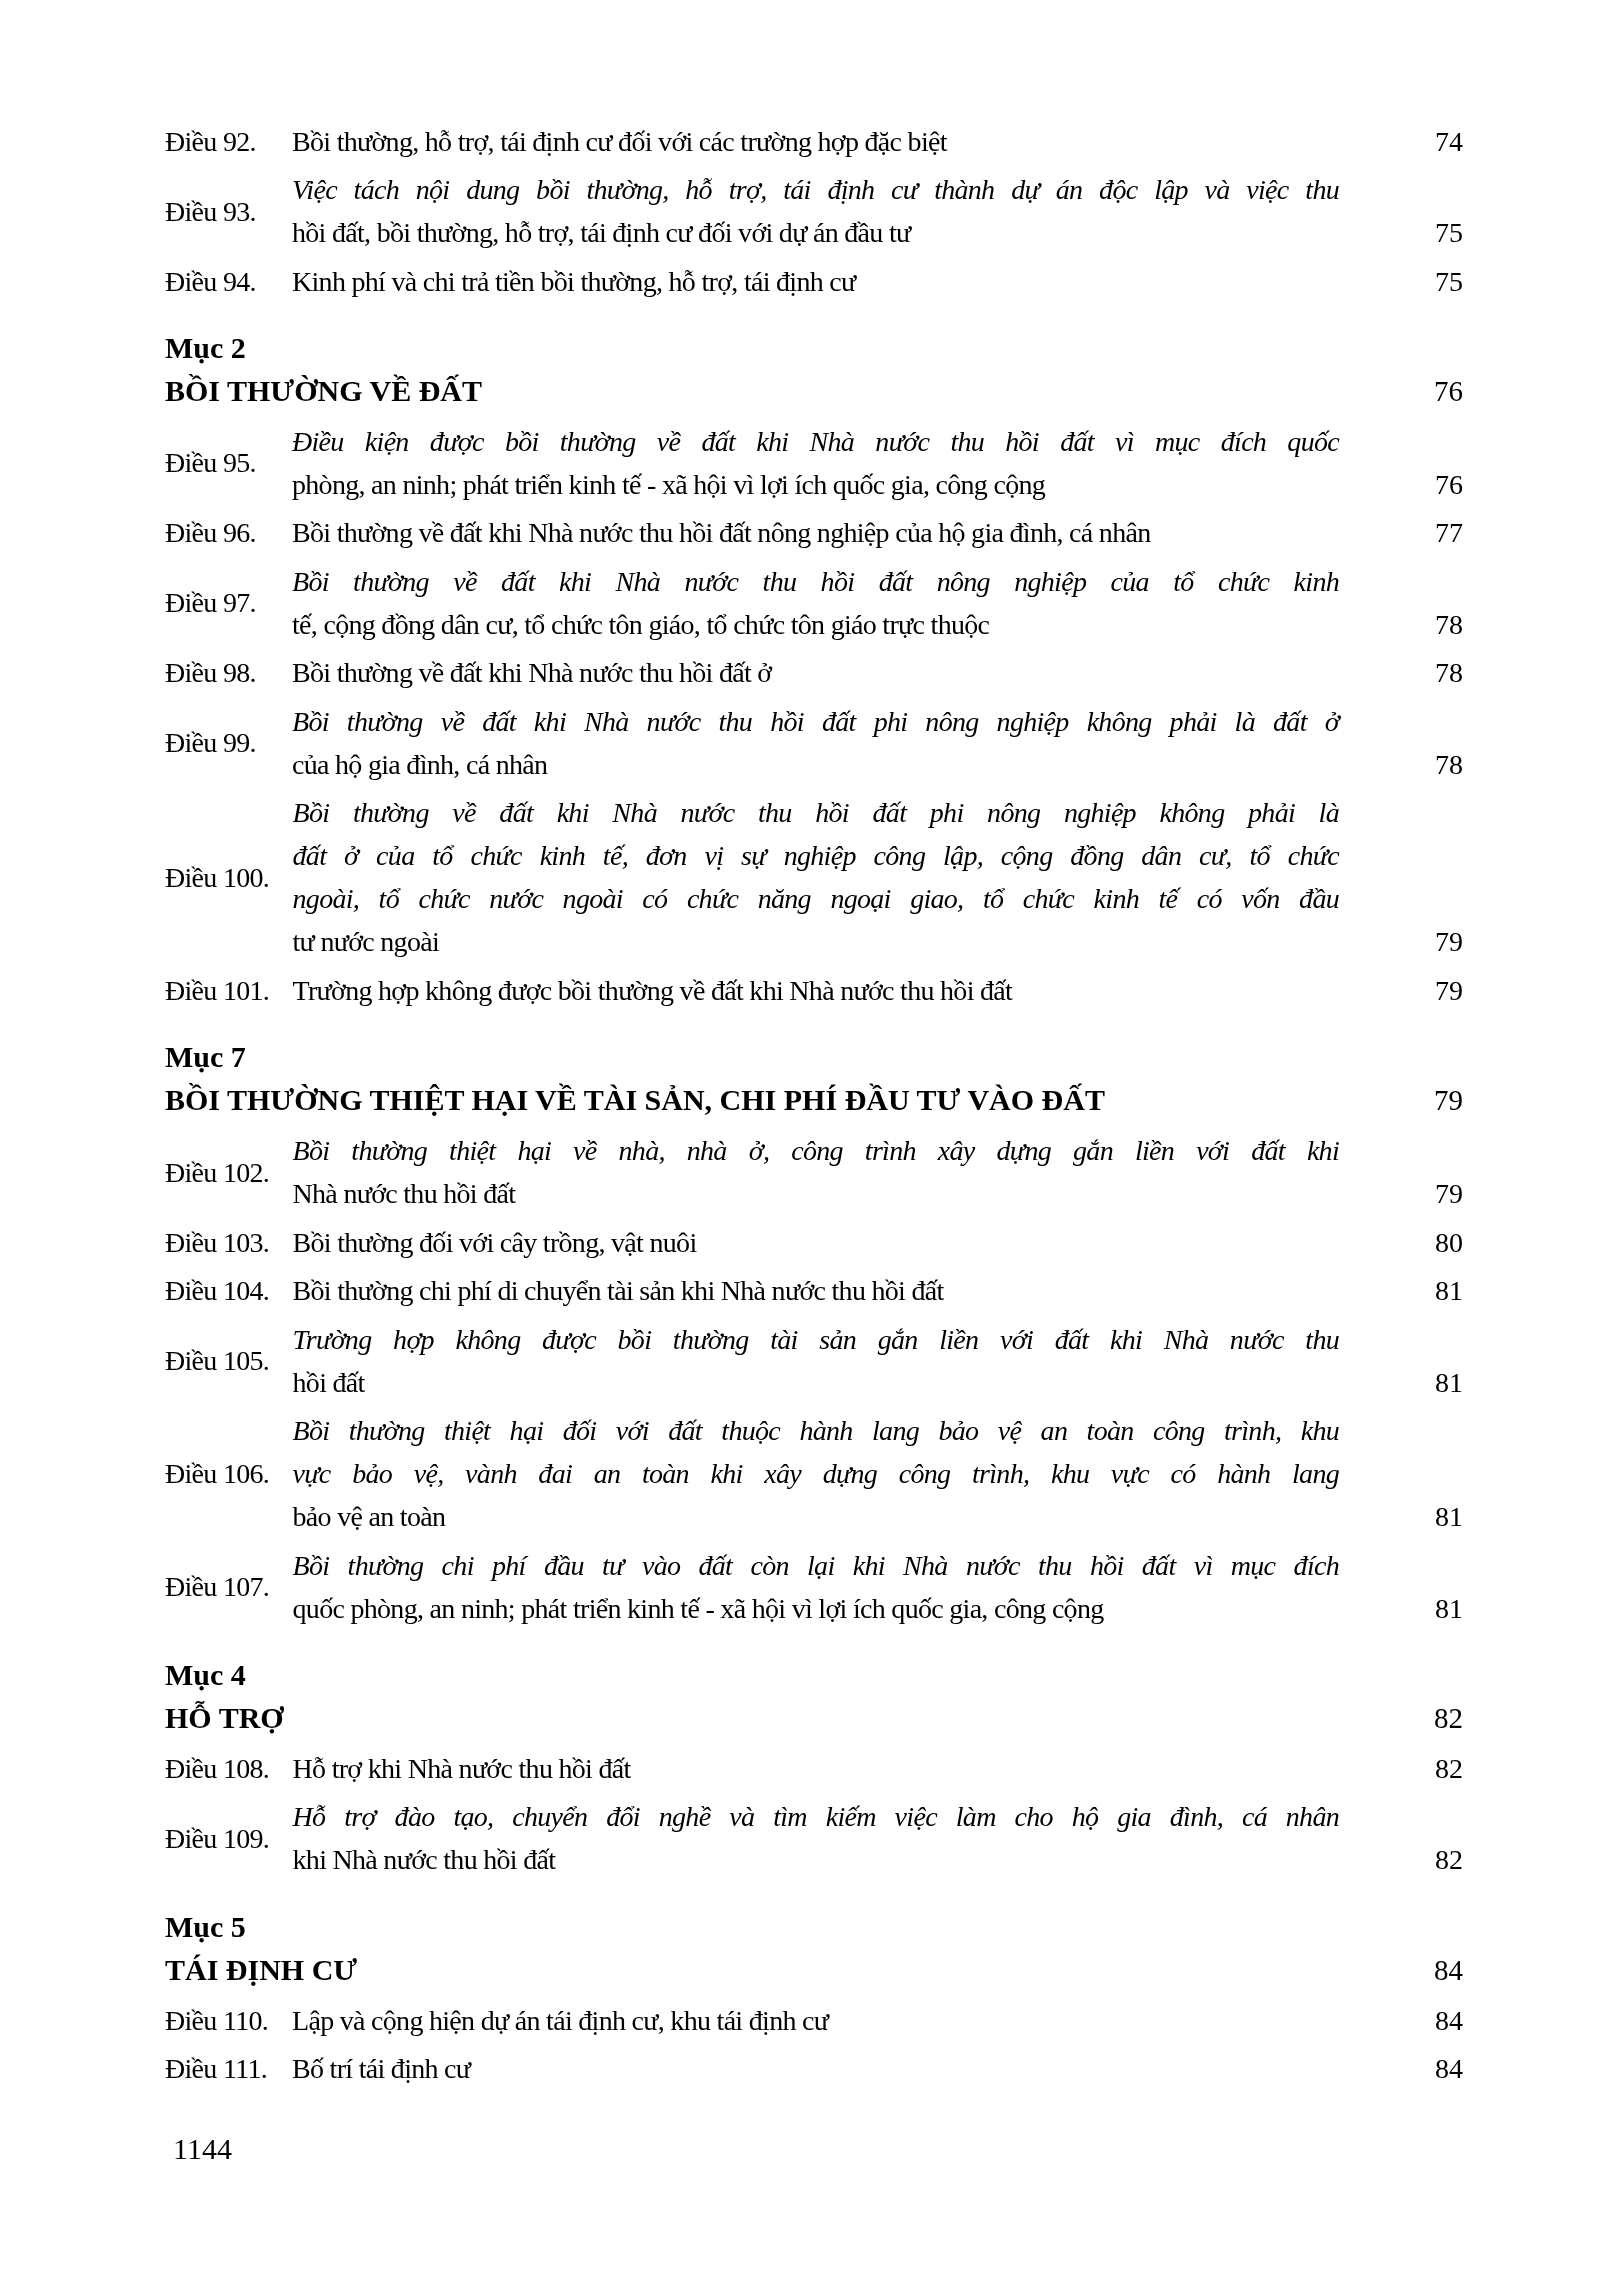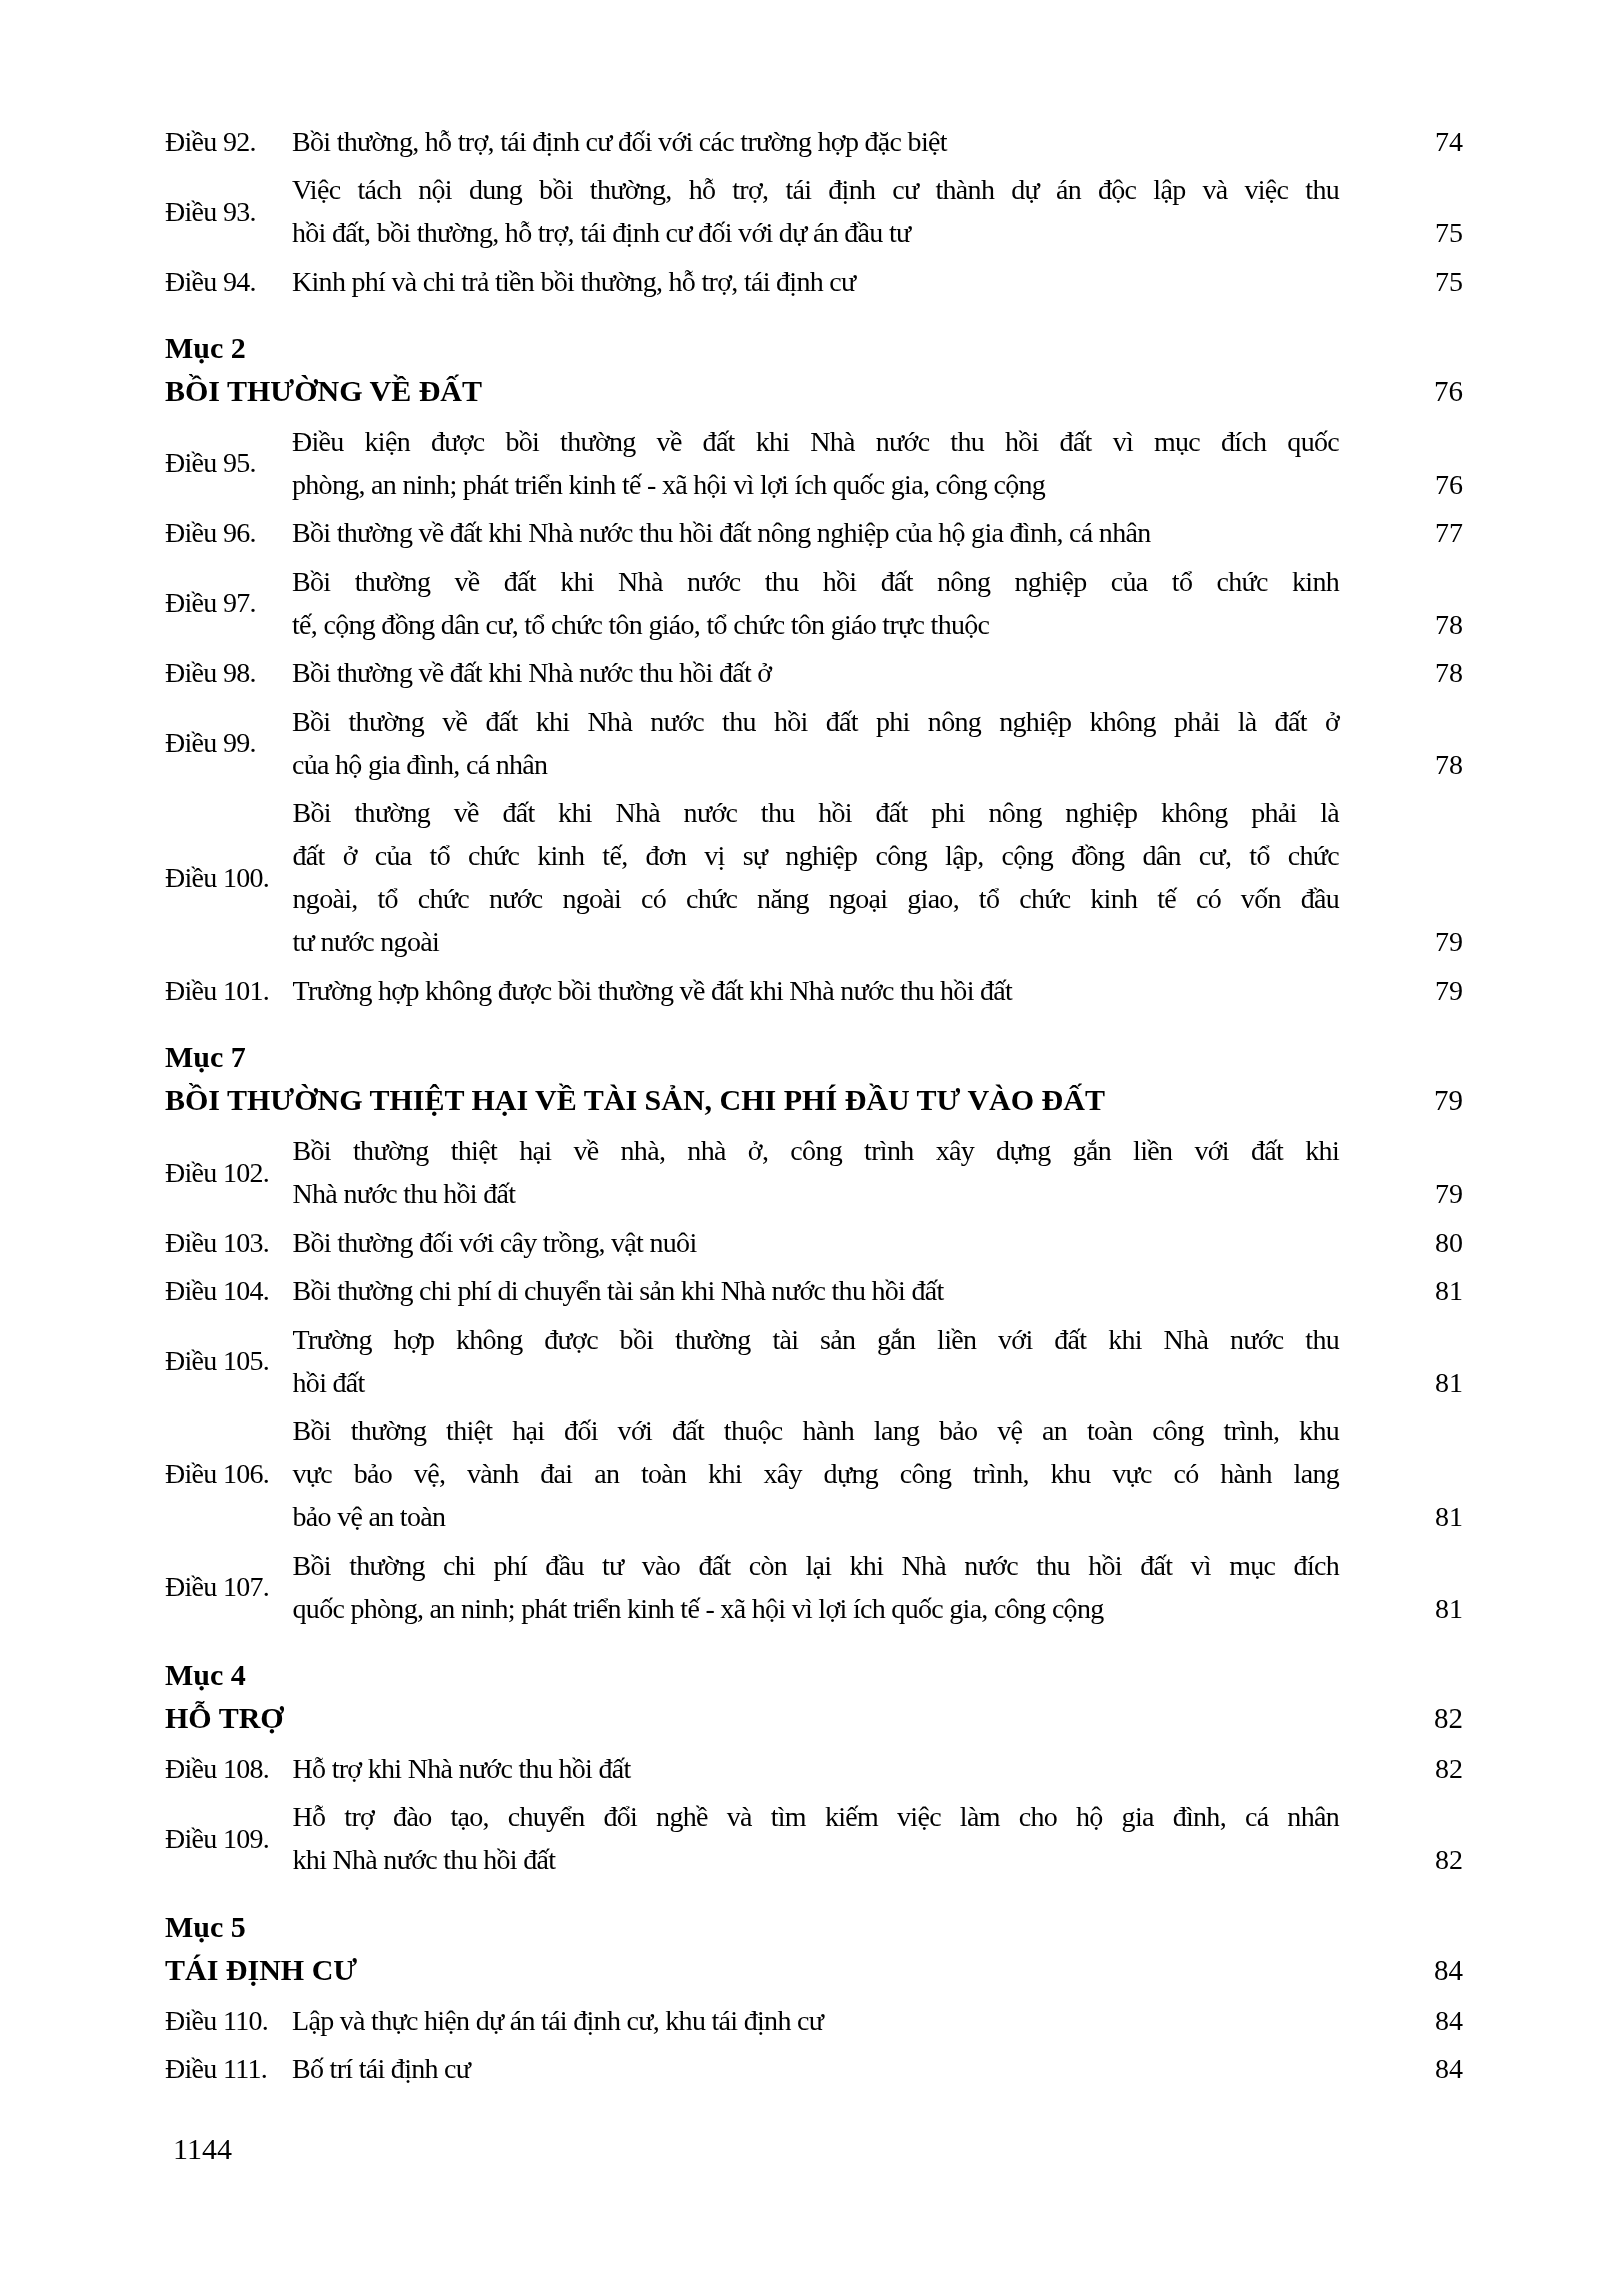--- a/index.html
+++ b/index.html
@@ -27,21 +27,21 @@
   .label {
     flex: 0 0 auto;
     min-width: 127px;
     box-sizing: border-box;
     padding-right: 23.4px;
     white-space: nowrap;
     line-height: 43px;
   }
   .lines { flex: 1 1 auto; min-width: 0; }
   .line { line-height: 43px; }
-  .line.j { text-align: justify; text-align-last: justify; }
+  .line.j { text-align: justify; text-align-last: justify; font-style: italic; }
   .pagecol {
     flex: 0 0 124px;
     text-align: right;
     align-self: flex-end;
     line-height: 43px;
     letter-spacing: 0;
   }
   .section {
     position: relative;
     margin: 23.4px 0 6.9px 0;
@@ -246,21 +246,21 @@
 
   <div class="section">
     <div class="kicker">Mục 5</div>
     <div class="title">TÁI ĐỊNH CƯ</div>
     <div class="pageabs">84</div>
   </div>
 
   <div class="entry">
     <div class="label">Điều 110.</div>
     <div class="lines">
-        <div class="line">Lập và thực hiện dự án tái định cư, khu tái định cư</div>
+        <div class="line">Lập và cộng hiện dự án tái định cư, khu tái định cư</div>
       </div>
     <div class="pagecol">84</div>
   </div>
 
   <div class="entry">
     <div class="label">Điều 111.</div>
     <div class="lines">
         <div class="line">Bố trí tái định cư</div>
       </div>
     <div class="pagecol">84</div>

